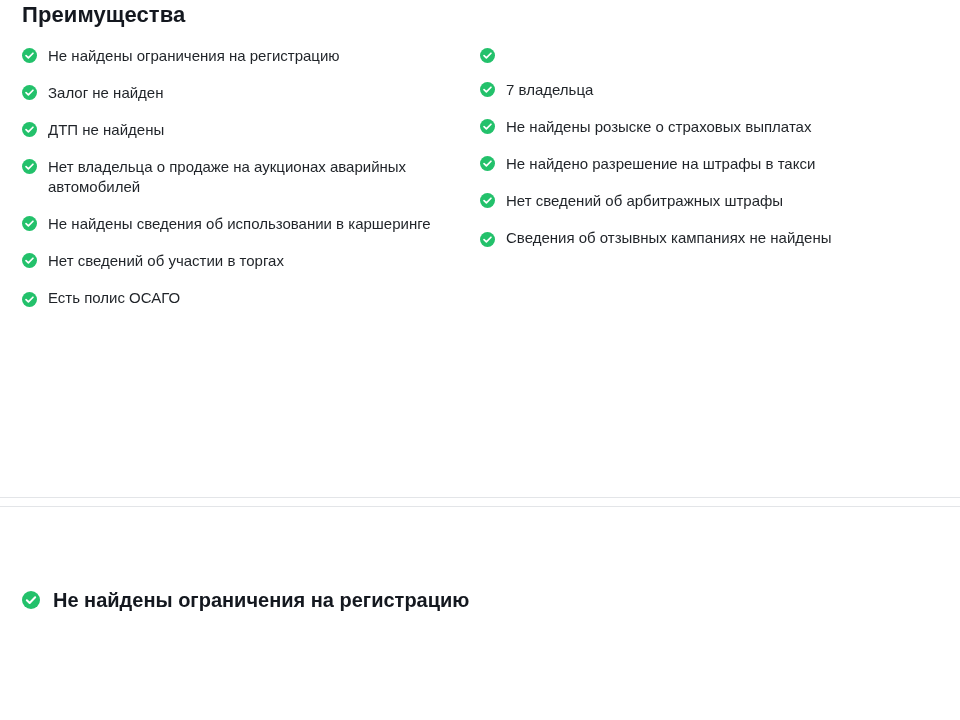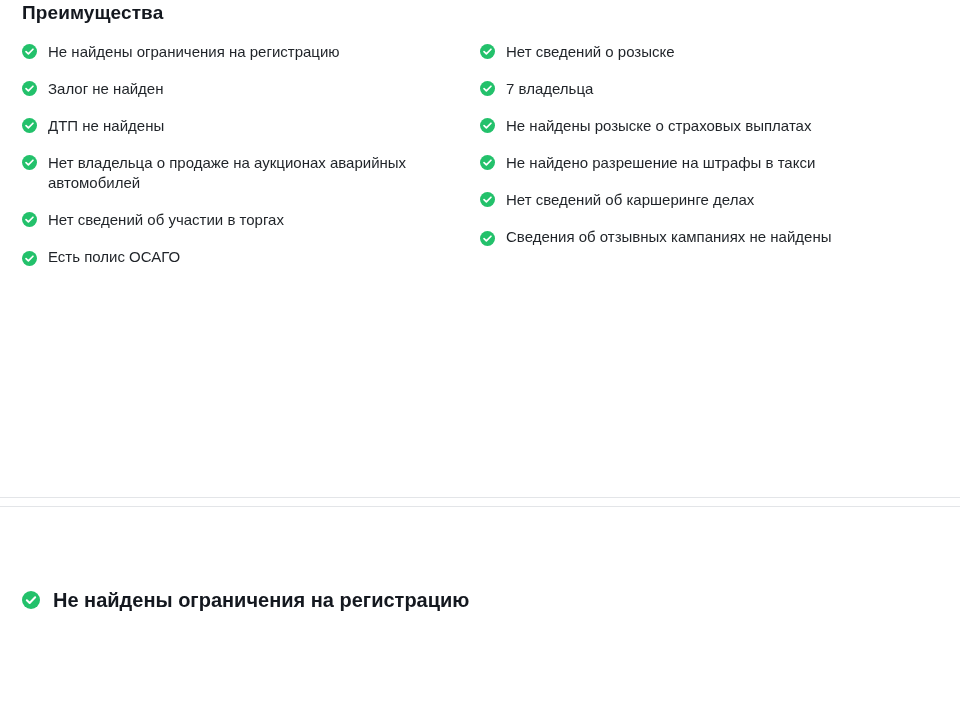--- a/index.html
+++ b/index.html
@@ -22,21 +22,21 @@
     box-sizing: border-box;
   }
 
   
   .advantages {
     padding: 0 22px;
     box-sizing: border-box;
   }
 
   .section-title {
-    font-size: 19px;
+    font-size: 22px;
     font-weight: bold;
     color: #14181f;
     margin: 0;
     padding-top: 2px;
     letter-spacing: 0.1px;
   }
 
   .columns {
     display: flex;
     margin-top: 18px;
@@ -167,20 +167,29 @@
         <div class="adv-item">
           <span class="check-icon">
             <svg viewBox="0 0 16 16" width="15" height="15" aria-hidden="true">
               <circle cx="8" cy="8" r="8" fill="#23c16b"></circle>
               <path d="M4.3 8.2 L6.8 10.6 L11.7 5.6" fill="none" stroke="#ffffff" stroke-width="1.8" stroke-linecap="round" stroke-linejoin="round"></path>
             </svg>
           </span>
           <span class="adv-text">Нет владельца о продаже на аукционах аварийных автомобилей</span>
         </div>
 
+        <div class="adv-item">
+          <span class="check-icon">
+            <svg viewBox="0 0 16 16" width="15" height="15" aria-hidden="true">
+              <circle cx="8" cy="8" r="8" fill="#23c16b"></circle>
+              <path d="M4.3 8.2 L6.8 10.6 L11.7 5.6" fill="none" stroke="#ffffff" stroke-width="1.8" stroke-linecap="round" stroke-linejoin="round"></path>
+            </svg>
+          </span>
+          <span class="adv-text">Не найдены сведения об использовании в каршеринге</span>
+        </div>
 
         <div class="adv-item">
           <span class="check-icon">
             <svg viewBox="0 0 16 16" width="15" height="15" aria-hidden="true">
               <circle cx="8" cy="8" r="8" fill="#23c16b"></circle>
               <path d="M4.3 8.2 L6.8 10.6 L11.7 5.6" fill="none" stroke="#ffffff" stroke-width="1.8" stroke-linecap="round" stroke-linejoin="round"></path>
             </svg>
           </span>
           <span class="adv-text">Нет сведений об участии в торгах</span>
         </div>
@@ -199,21 +208,20 @@
 
       <div class="column right">
 
         <div class="adv-item">
           <span class="check-icon">
             <svg viewBox="0 0 16 16" width="15" height="15" aria-hidden="true">
               <circle cx="8" cy="8" r="8" fill="#23c16b"></circle>
               <path d="M4.3 8.2 L6.8 10.6 L11.7 5.6" fill="none" stroke="#ffffff" stroke-width="1.8" stroke-linecap="round" stroke-linejoin="round"></path>
             </svg>
           </span>
-          <span class="adv-text">Нет сведений о розыске</span>
         </div>
 
         <div class="adv-item">
           <span class="check-icon">
             <svg viewBox="0 0 16 16" width="15" height="15" aria-hidden="true">
               <circle cx="8" cy="8" r="8" fill="#23c16b"></circle>
               <path d="M4.3 8.2 L6.8 10.6 L11.7 5.6" fill="none" stroke="#ffffff" stroke-width="1.8" stroke-linecap="round" stroke-linejoin="round"></path>
             </svg>
           </span>
           <span class="adv-text">7 владельца</span>
@@ -239,21 +247,21 @@
           <span class="adv-text">Не найдено разрешение на штрафы в такси</span>
         </div>
 
         <div class="adv-item">
           <span class="check-icon">
             <svg viewBox="0 0 16 16" width="15" height="15" aria-hidden="true">
               <circle cx="8" cy="8" r="8" fill="#23c16b"></circle>
               <path d="M4.3 8.2 L6.8 10.6 L11.7 5.6" fill="none" stroke="#ffffff" stroke-width="1.8" stroke-linecap="round" stroke-linejoin="round"></path>
             </svg>
           </span>
-          <span class="adv-text">Нет сведений об каршеринге делах</span>
+          <span class="adv-text">Нет сведений об арбитражных штрафы</span>
         </div>
 
 
         <div class="adv-item">
           <span class="check-icon">
             <svg viewBox="0 0 16 16" width="15" height="15" aria-hidden="true">
               <circle cx="8" cy="8" r="8" fill="#23c16b"></circle>
               <path d="M4.3 8.2 L6.8 10.6 L11.7 5.6" fill="none" stroke="#ffffff" stroke-width="1.8" stroke-linecap="round" stroke-linejoin="round"></path>
             </svg>
           </span>

